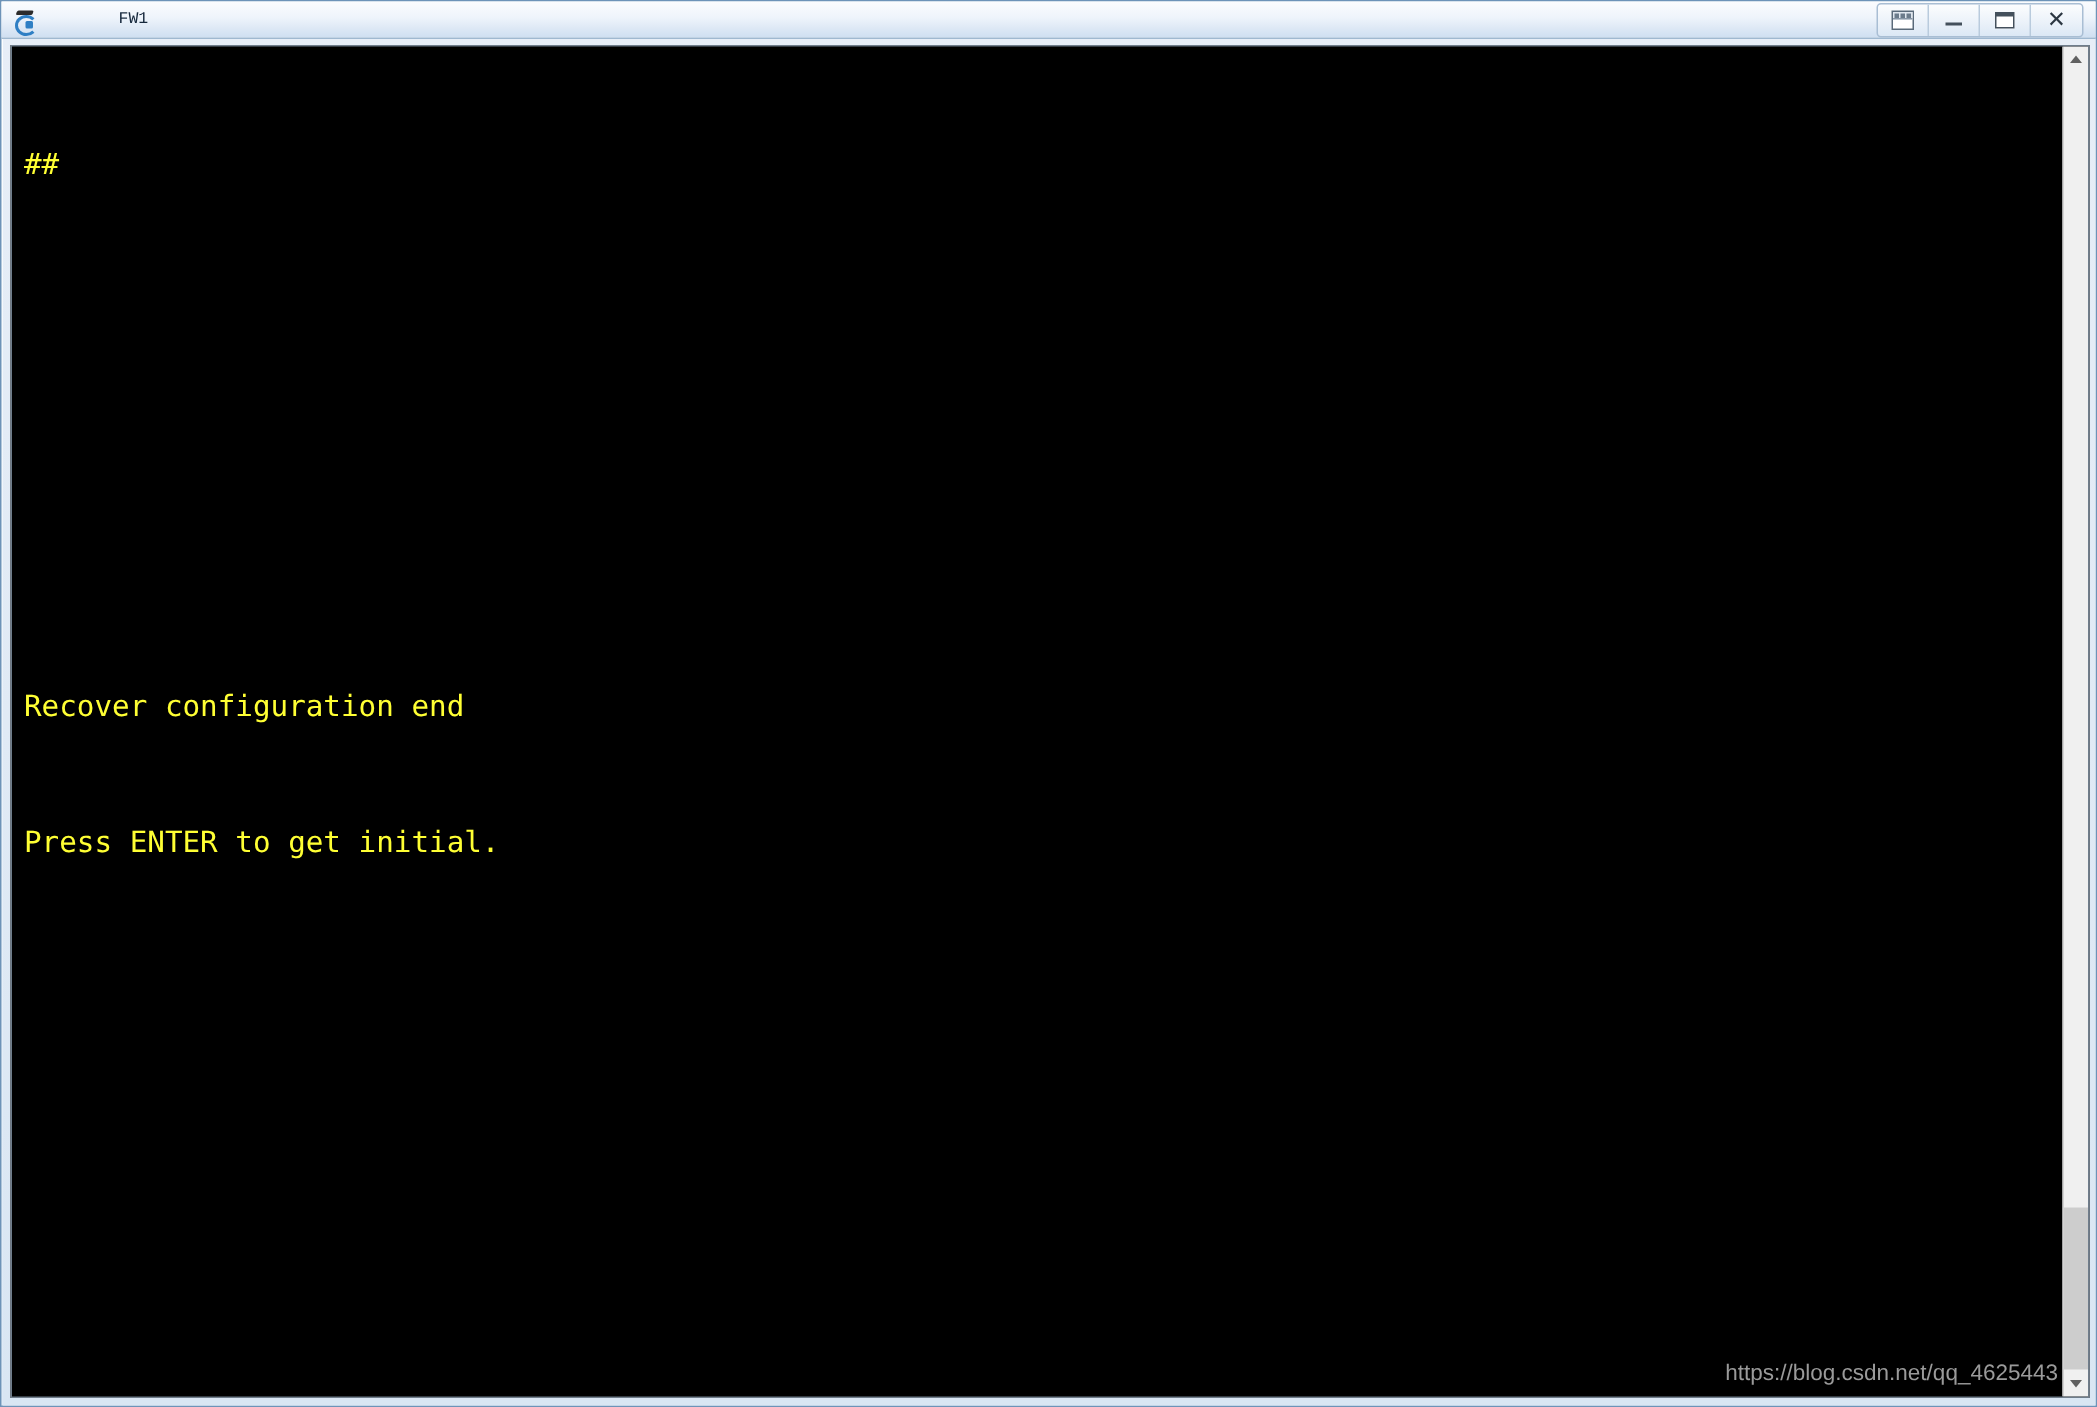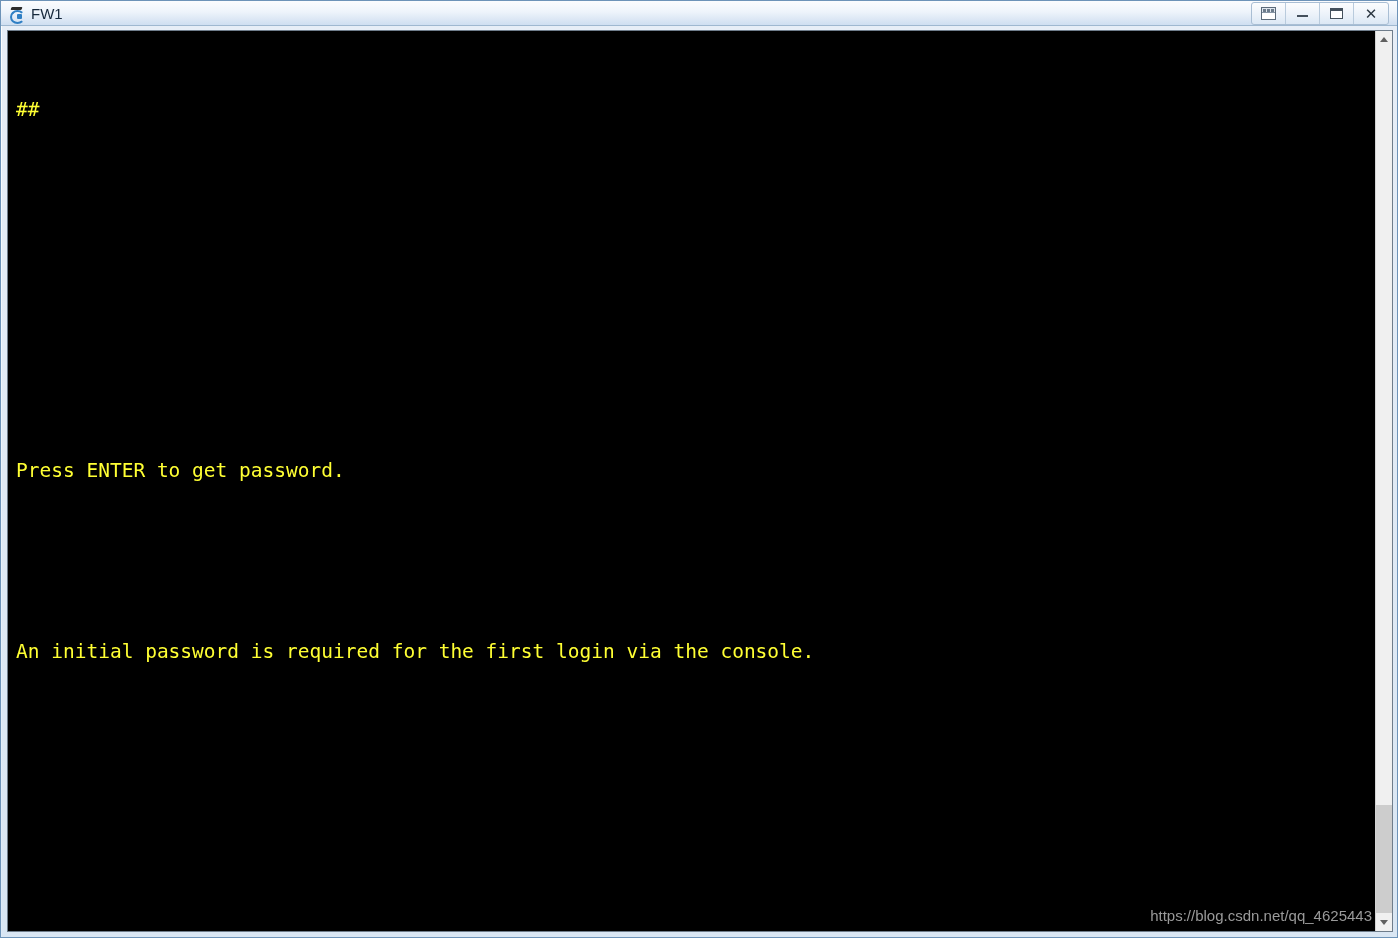--- a/index.html
+++ b/index.html
@@ -67,24 +67,25 @@
     border-right-color: transparent;
   }
   .app-icon .dot {
     position: absolute;
     left: 8px; top: 9px;
     width: 5px; height: 5px;
     background: #2f7fc4;
     border-radius: 1px;
   }
   .title-text {
-    font-size: 15px;
+    font-size: 11px;
     color: #16283c;
-    font-family: Liberation Sans, sans-serif;
+    font-family: Liberation Mono, monospace;
     white-space: nowrap;
+    margin-left: 48px;
   }
 
   .win-buttons {
     display: flex;
     align-items: center;
     height: 21px;
     margin-right: 8px;
     border: 1px solid #a9bed4;
     border-radius: 3px;
     background: linear-gradient(180deg, #fcfdfe 0%, #edf3fa 50%, #dce8f5 100%);
@@ -262,23 +263,23 @@
   </div>
 
   <div class="term-frame">
     <div class="term-inner">
 
       <div class="term-text">
         <span class="ln">##</span>
         <span class="ln"></span>
         <span class="ln"></span>
         <span class="ln"></span>
-        <span class="ln">Press ENTER to get password.</span>
+        <span class="ln">Recover configuration end</span>
+        <span class="ln">Press ENTER to get initial.</span>
         <span class="ln"></span>
-        <span class="ln">An initial password is required for the first login via the console.</span>
         
         
         
         
         
         
         
         
         
         

